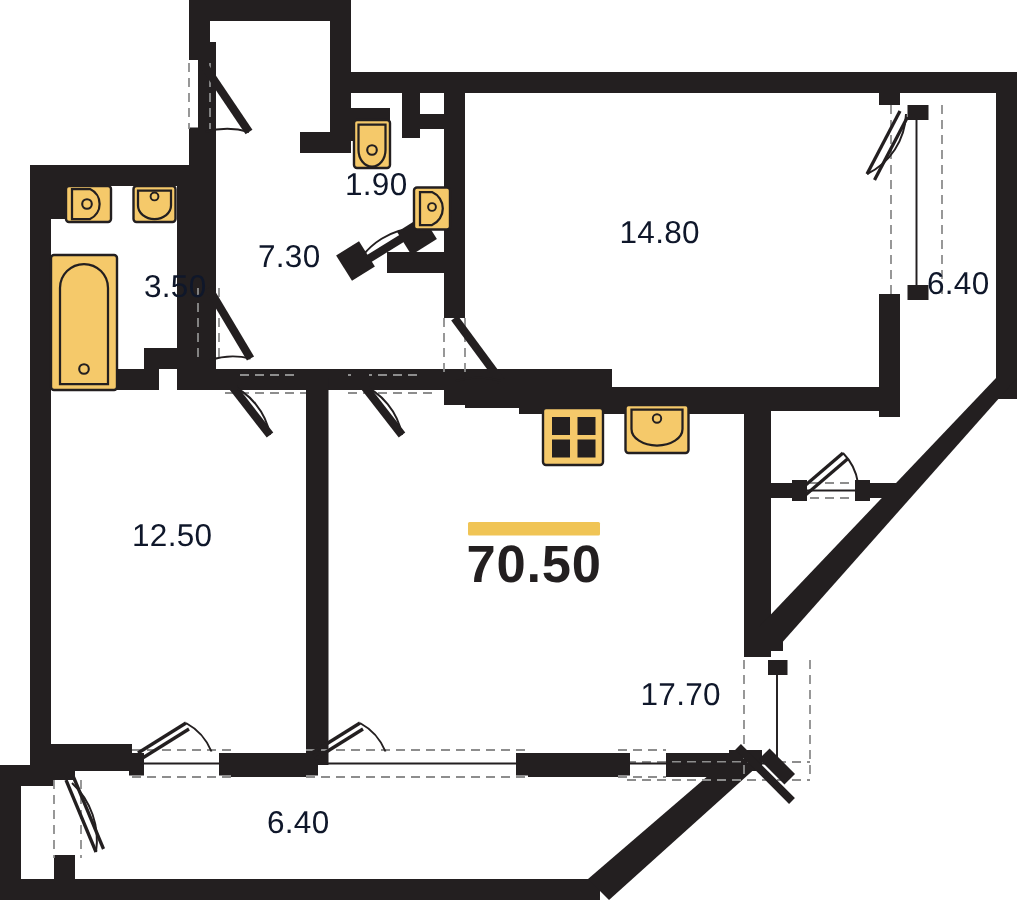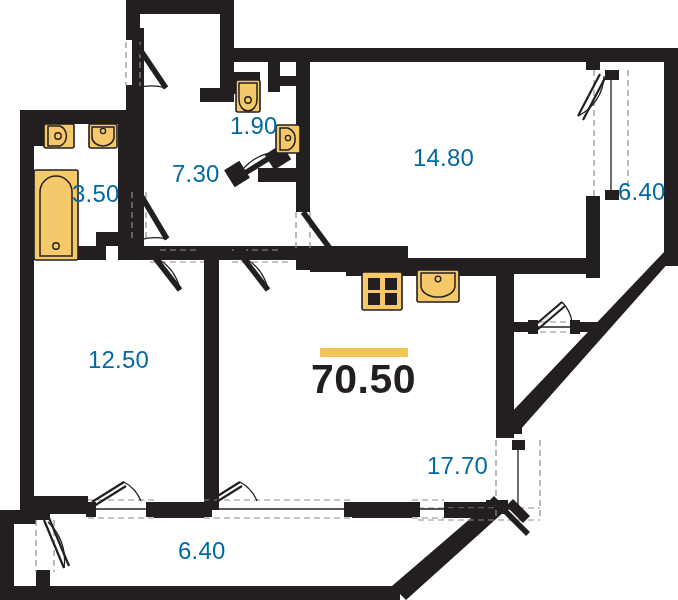--- a/index.html
+++ b/index.html
@@ -30,39 +30,39 @@
   .fixture-dk  { fill: #231f20; }
   .fixture-in  { fill: none; stroke: #231f20; stroke-width: 1.5; }
   .dash        { fill: none; stroke: #8d8d8d; stroke-width: 1.2; stroke-dasharray: 6 4; }
   .swing       { fill: none; stroke: #231f20; stroke-width: 1.3; }
   .leaf        { stroke: #231f20; stroke-width: 5.5; stroke-linecap: butt; fill: none; }
   .leaf-thin   { stroke: #231f20; stroke-width: 2.2; fill: none; }
   .winline     { stroke: #231f20; stroke-width: 1.3; fill: none; }
   .area-label {
     position: absolute;
     font-family: "Liberation Sans", sans-serif;
-    font-size: 24px;
-    color: #0369a1;
+    font-size: 21px;
+    color: #0f172a;
     white-space: nowrap;
     letter-spacing: .2px;
   }
   #total-block {
     position: absolute;
     text-align: center;
   }
   #total-bar {
     width: 88px;
     height: 9px;
     background: #f0c455;
     margin: 0 auto 2px auto;
     border-radius: 1px;
   }
   #total-value {
     font-family: "Liberation Sans", sans-serif;
-    font-size: 41px;
+    font-size: 35px;
     font-weight: bold;
     color: #231f20;
     line-height: 1;
     letter-spacing: .5px;
   }
 </style>
 </head>
 <body>
 
 <div id="floorplan-root">
@@ -318,21 +318,21 @@
 
     </g>
   </svg>
 
   <div class="area-label" style="left:413px; top:144px;">14.80</div>
 
   <div class="area-label" style="left:88px; top:346px;">12.50</div>
 
   <div class="area-label" style="left:172px; top:160px;">7.30</div>
 
-  <div class="area-label" style="left:72px; top:180px;">3.50</div>
+  <div class="area-label" style="left:72px; top:180px;padding-left:24px;">3.50</div>
 
   <div class="area-label" style="left:230px; top:112px;">1.90</div>
 
   <div class="area-label" style="left:618px; top:178px;">6.40</div>
 
   <div class="area-label" style="left:178px; top:537px;">6.40</div>
 
   <div class="area-label" style="left:427px; top:452px;">17.70</div>
 
   <div id="total-block" style="left:311px; top:348px;">

